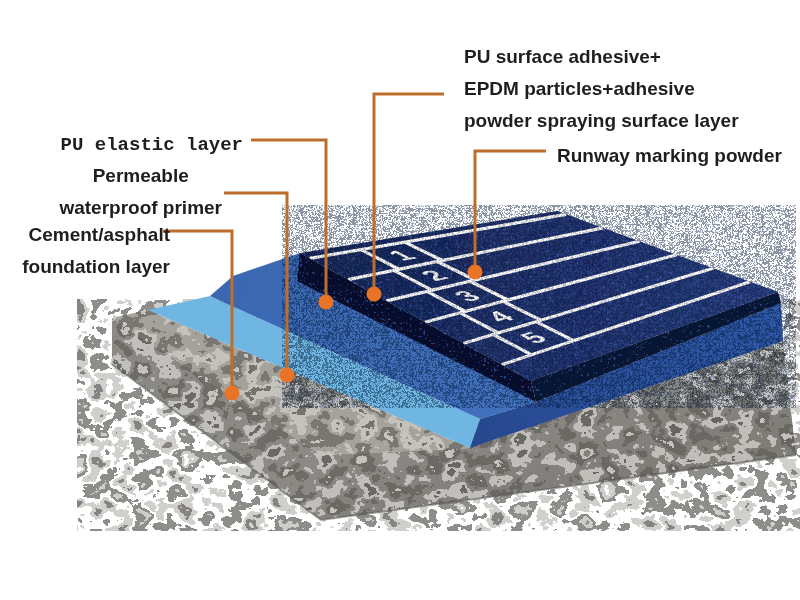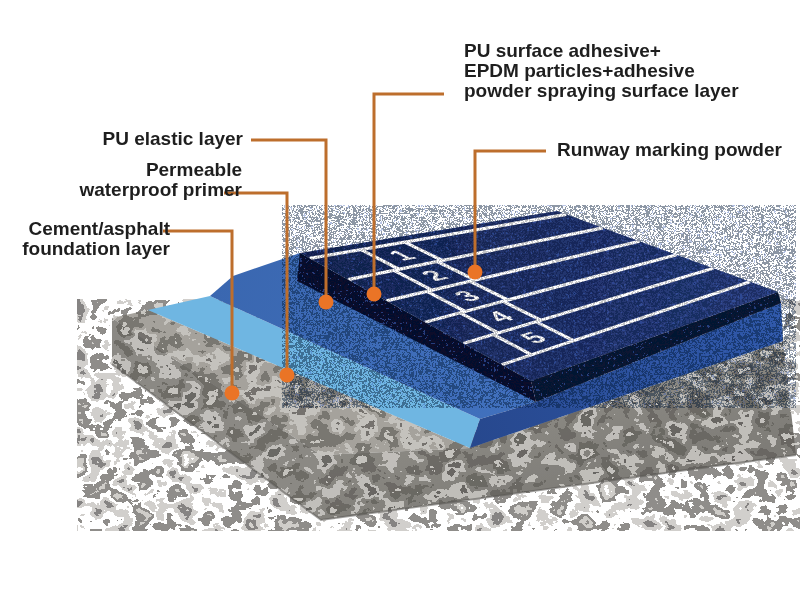--- a/index.html
+++ b/index.html
@@ -1,24 +1,24 @@
 <!DOCTYPE html>
 <html><head>
 <meta charset="utf-8">
 <style>
   html,body{margin:0;padding:0;background:#fff;}
   .stage{position:relative;width:800px;height:600px;background:#fff;overflow:hidden;
          font-family:"Liberation Sans",sans-serif;}
   .stage svg{position:absolute;left:0;top:0;}
-  .label{position:absolute;font-size:19px;font-weight:700;line-height:20px;
+  .label{position:absolute;font-size:19px;font-weight:700;line-height:32px;
          color:#1e1e1e;white-space:pre-line;}
   #lbl-surface{left:464px;top:41px;text-align:left;max-width:310px;}
   #lbl-marking{left:557px;top:140px;text-align:left;}
   #lbl-elastic{right:557px;top:129px;text-align:right;}
-  #lbl-primer{right:558px;top:160px;text-align:right;}
+  #lbl-primer{right:578px;top:160px;text-align:center;}
   #lbl-foundation{left:0px;top:219px;width:170px;text-align:right;}
 </style>
 </head>
 <body>
 
 <div class="stage">
   <svg id="scene" width="800" height="600" viewBox="0 0 800 600">
     <defs>
       <linearGradient id="navyGrad" gradientUnits="userSpaceOnUse" x1="300" y1="253" x2="778" y2="292">
         <stop offset="0" stop-color="#1a2757"></stop>
@@ -130,18 +130,18 @@
         <circle cx="374" cy="294" r="7.5" fill="#ea7426"></circle>
         <path d="M546,151 L475,151 L475,267" fill="none" stroke="#bd6e2c" stroke-width="3"></path>
         <circle cx="475" cy="272" r="7.5" fill="#ea7426"></circle>
       </g>
   </svg>
 
   <div class="label" id="lbl-surface" style="color: rgb(30, 30, 30);">PU surface adhesive+
 EPDM particles+adhesive
 powder spraying surface layer</div>
   <div class="label" id="lbl-marking" style="color: rgb(30, 30, 30);">Runway marking powder</div>
-  <div class="label" id="lbl-elastic" style="color: rgb(30, 30, 30);">PU elastic layer</div>
+  <div class="label" id="lbl-elastic" style="color: rgb(30, 30, 30); font-family: Liberation Mono, monospace;">PU elastic layer</div>
   <div class="label" id="lbl-primer" style="color: rgb(30, 30, 30);">Permeable
 waterproof primer</div>
   <div class="label" id="lbl-foundation" style="color: rgb(30, 30, 30);">Cement/asphalt
 foundation layer</div>
 </div>
 
 </body></html>

